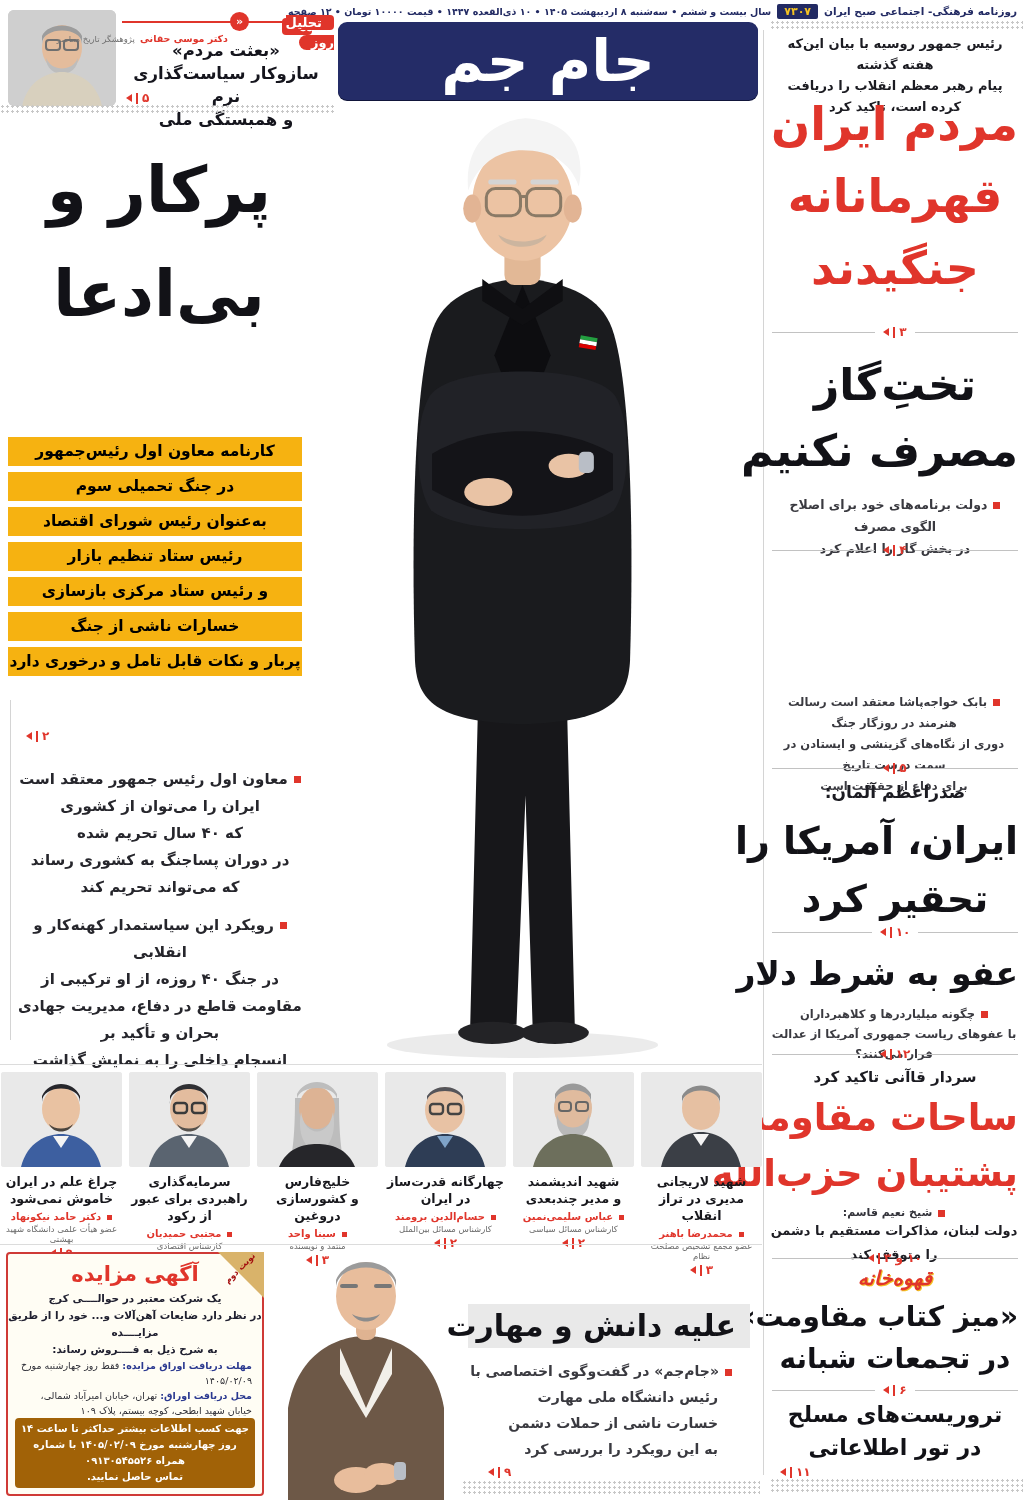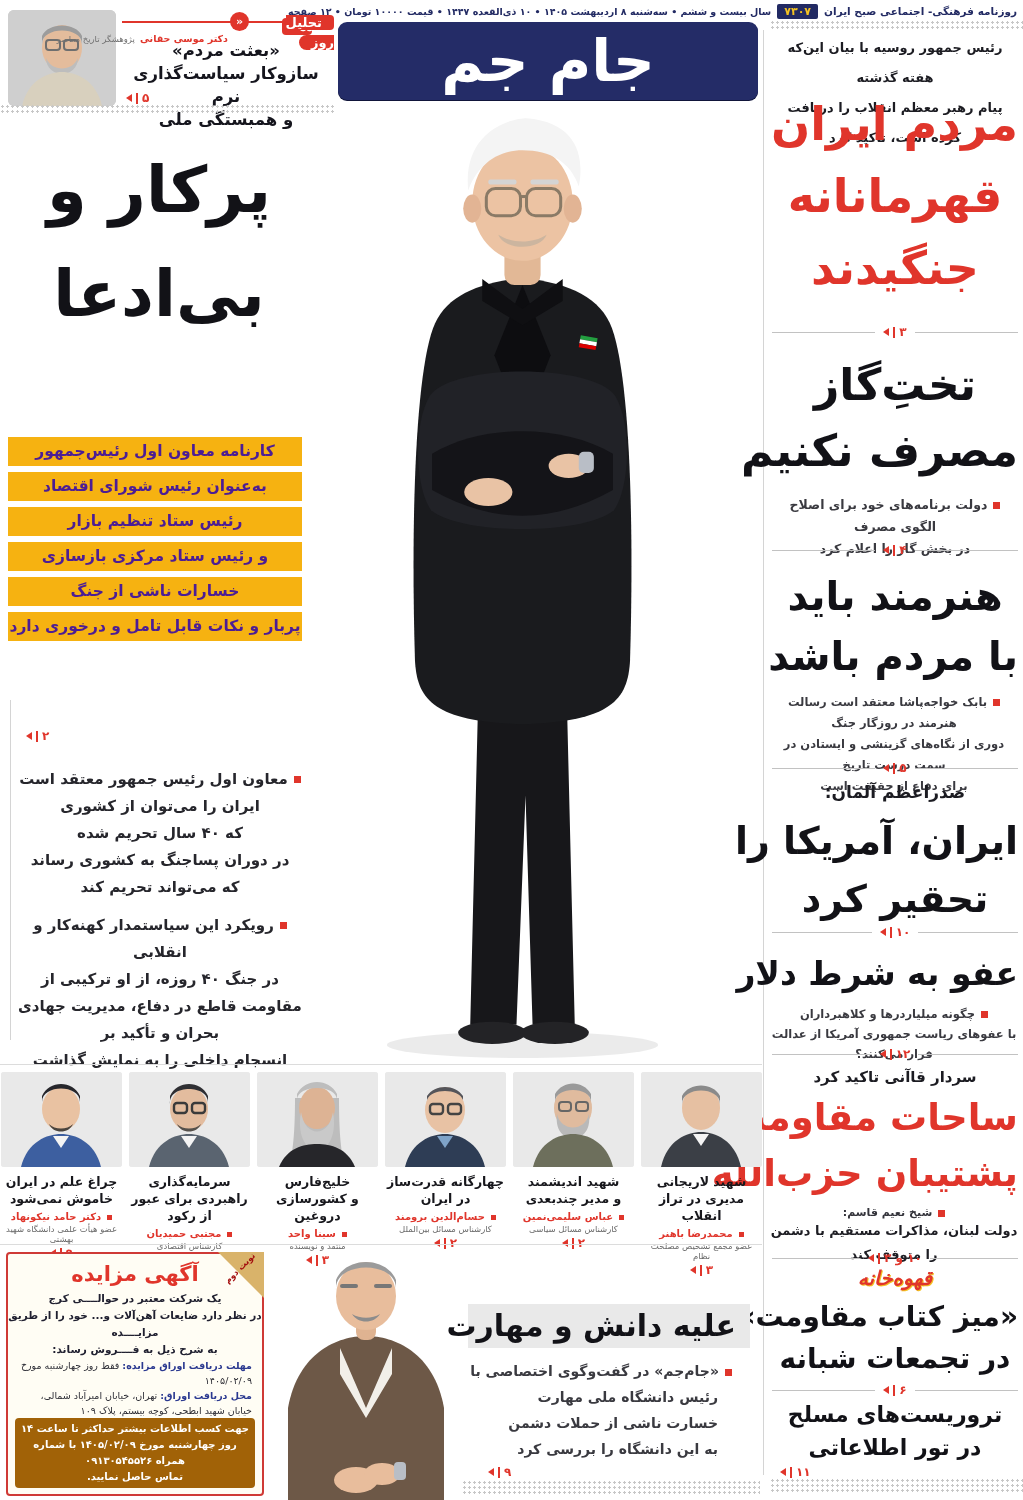--- a/index.html
+++ b/index.html
@@ -23,21 +23,21 @@
   .bullet-sq{display:inline-block;width:7px;height:7px;background:var(--red);margin-left:6px;vertical-align:middle;}
   
   .pagemark{display:flex;align-items:center;}
   .pm-line{flex:1;height:1px;background:#c2c2c2;}
   .pm-core{display:flex;align-items:center;gap:4px;padding:0 8px;}
   .pm-num{color:var(--red);font-weight:bold;font-size:12px;line-height:12px;}
   .pm-bar{width:2px;height:11px;background:var(--red);}
   .pm-arrow{width:0;height:0;border-top:4px solid transparent;border-bottom:4px solid transparent;border-right:6px solid var(--red);}
   
   .ybar{background:var(--yellow);height:29px;line-height:29px;margin-bottom:6px;
-        font-weight:bold;font-size:15.5px;color:#4c1d95;text-align:center;}
+        font-weight:bold;font-size:15.5px;color:#000000;text-align:center;}
   
   .people-row{display:flex;flex-direction:row;gap:7px;}
   .pcard{width:121px;}
   .pcard .photo{width:121px;height:95px;background:#e9e9e9;border-radius:3px;overflow:hidden;}
   .pcard .ptitle{font-size:12.5px;line-height:17px;font-weight:bold;color:#17171c;text-align:center;margin-top:6px;}
   .pcard .pname{font-size:10px;font-weight:bold;color:var(--red);text-align:center;margin-top:4px;}
   .pcard .prole{font-size:8.5px;color:#6b6b6b;text-align:center;margin-top:2px;}
   .pcard .ppage{margin-top:3px;display:flex;justify-content:center;}
   
   .adbox{border:2px solid #cf3a36;background:#fffdf4;border-radius:4px;}
@@ -143,20 +143,21 @@
     </svg>
   </div>
 
   <div class="abs c" style="left:0;top:138px;width:318px;">
     <div class="hl-black nw" style="font-size:64px;line-height:104px;">پرکار و</div>
     <div class="hl-black nw" style="font-size:64px;line-height:104px;">بی‌ادعا</div>
   </div>
 
   <div class="abs" style="left:8px;top:437px;width:294px;">
     <div class="ybar">کارنامه معاون اول رئیس‌جمهور</div>
+    <div class="ybar">در جنگ تحمیلی سوم</div>
     <div class="ybar">به‌عنوان رئیس شورای اقتصاد</div>
     <div class="ybar">رئیس ستاد تنظیم بازار</div>
     <div class="ybar">و رئیس ستاد مرکزی بازسازی</div>
     <div class="ybar">خسارات ناشی از جنگ</div>
     <div class="ybar">پربار و نکات قابل تامل و درخوری دارد</div>
   </div>
 
   <div class="abs" style="left:18px;top:730px;">
     <span class="pm-core">
         <span class="pm-num">۲</span>
@@ -175,21 +176,21 @@
     <div>که می‌تواند تحریم کند</div>
   </div>
   <div class="abs c" style="left:14px;top:912px;width:292px;font-size:15px;line-height:27px;font-weight:bold;color:#26262c;">
     <div><span class="bullet-sq"></span><span>رویکرد این سیاستمدار کهنه‌کار و انقلابی</span></div>
     <div>در جنگ ۴۰ روزه، از او ترکیبی از</div>
     <div>مقاومت قاطع در دفاع، مدیریت جهادی</div>
     <div>بحران و تأکید بر</div>
     <div>انسجام داخلی را به نمایش گذاشت</div>
   </div>
 
-  <div class="abs c" style="left:772px;top:33px;width:246px;font-size:13px;line-height:30px;">
+  <div class="abs c" style="left:772px;top:33px;width:246px;font-size:13px;line-height:21px;">
     <div class="kicker">رئیس جمهور روسیه با بیان این‌که هفته گذشته</div>
     <div class="kicker">پیام رهبر معظم انقلاب را دریافت کرده است، تاکید کرد</div>
   </div>
   <div class="abs c" style="left:772px;top:88px;width:246px;">
     <div class="hl-red nw" style="font-size:46px;line-height:72px;">مردم ایران</div>
     <div class="hl-red nw" style="font-size:46px;line-height:72px;">قهرمانانه</div>
     <div class="hl-red nw" style="font-size:46px;line-height:72px;">جنگیدند</div>
   </div>
   <div class="abs pagemark" style="left:772px;top:326px;width:246px;">
     <span class="pm-line"></span>
@@ -212,24 +213,20 @@
   <div class="abs pagemark" style="left:772px;top:544px;width:246px;">
     <span class="pm-line"></span>
       <span class="pm-core">
         <span class="pm-num">۴</span>
         <span class="pm-bar"></span>
         <span class="pm-arrow"></span>
       </span>
       <span class="pm-line"></span>
   </div>
 
-  <div class="abs c" style="left:772px;top:566px;width:246px;">
-    <div class="hl-black nw" style="font-size:40px;line-height:60px;">هنرمند باید</div>
-    <div class="hl-black nw" style="font-size:40px;line-height:60px;">با مردم باشد</div>
-  </div>
   <div class="abs c" style="left:768px;top:692px;width:252px;font-size:11.5px;line-height:21px;">
     <div class="sub"><span class="bullet-sq"></span><span>بابک خواجه‌پاشا معتقد است رسالت هنرمند در روزگار جنگ</span></div>
     <div class="sub">دوری از نگاه‌های گزینشی و ایستادن در سمت درست تاریخ</div>
     <div class="sub">برای دفاع از حقیقت است</div>
   </div>
   <div class="abs pagemark" style="left:772px;top:762px;width:246px;">
     <span class="pm-line"></span>
       <span class="pm-core">
         <span class="pm-num">۵</span>
         <span class="pm-bar"></span>
@@ -520,21 +517,21 @@
       <rect x="124" y="214" width="12" height="18" rx="4" fill="#b9bec6"></rect>
     </svg>
   </div>
   <div class="abs gray-bar" style="left:468px;top:1304px;width:282px;height:44px;">
     <div class="hl-black nw" style="font-size:30px;line-height:44px;padding-right:14px;text-align:right;">علیه دانش و مهارت</div>
   </div>
   <div class="abs" style="left:470px;top:1358px;width:276px;font-size:14px;line-height:26px;text-align:right;padding-right:14px;">
     <div class="sub"><span class="bullet-sq"></span><span>«جام‌جم» در گفت‌وگوی اختصاصی با</span></div>
     <div class="sub" style="padding-right:14px;">رئیس دانشگاه ملی مهارت</div>
     <div class="sub" style="padding-right:14px;">خسارت ناشی از حملات دشمن</div>
-    <div class="sub" style="padding-right:14px;">به این دانشگاه را بررسی کرد</div>
+    <div class="sub" style="padding-right:14px;">به این رویکرد را بررسی کرد</div>
   </div>
   <div class="abs" style="left:480px;top:1466px;">
     <span class="pm-core">
         <span class="pm-num">۹</span>
         <span class="pm-bar"></span>
         <span class="pm-arrow"></span>
       </span>
   </div>
   <div class="abs dots" style="left:462px;top:1480px;width:298px;height:16px;"></div>
 

